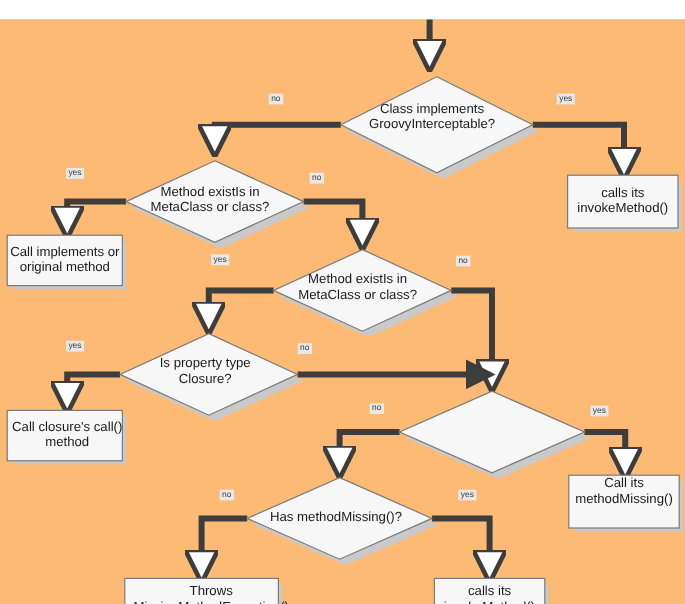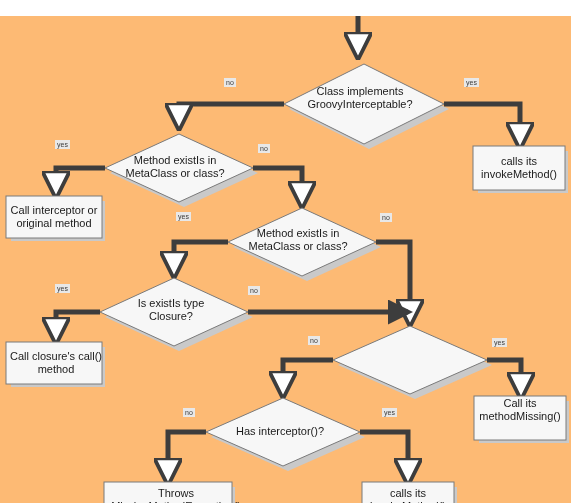--- a/index.html
+++ b/index.html
@@ -124,37 +124,37 @@
 
   <div class="node-label" style="left:284px; top:42px; width:152px; height:80px;">Class implements
 GroovyInterceptable?</div>
 
   <div class="node-label" style="left:473px; top:130px; width:92px; height:44px;">calls its
 invokeMethod()</div>
 
   <div class="node-label" style="left:100px; top:112px; width:150px; height:78px;">Method existIs in
 MetaClass or class?</div>
 
-  <div class="node-label" style="left:6px; top:180px; width:96px; height:42px;">Call interceptor or
+  <div class="node-label" style="left:6px; top:180px; width:96px; height:42px;">Call implements or
 original method</div>
 
   <div class="node-label" style="left:222px; top:186px; width:152px; height:76px;">Method existIs in
 MetaClass or class?</div>
 
-  <div class="node-label" style="left:96px; top:256px; width:150px; height:76px;">Is existIs type
+  <div class="node-label" style="left:96px; top:256px; width:150px; height:76px;">Is property type
 Closure?</div>
 
   <div class="node-label" style="left:6px; top:326px; width:100px; height:42px;">Call closure's call()
 method</div>
 
 
   <div class="node-label" style="left:474px; top:380px; width:92px; height:28px;">Call its
 methodMissing()</div>
 
-  <div class="node-label" style="left:204px; top:378px; width:152px; height:74px;">Has interceptor()?</div>
+  <div class="node-label" style="left:204px; top:378px; width:152px; height:74px;">Has methodMissing()?</div>
 
   <div class="node-label" style="left:104px; top:466px; width:144px; height:36px; font-size:11px;">Throws
 MissingMethodException()</div>
 
   <div class="node-label" style="left:362px; top:466px; width:92px; height:36px;">calls its
 invokeMethod()</div>
 
   <div class="edge-label" style="left:224px; top:62px;">no</div>
   <div class="edge-label" style="left:464px; top:62px;">yes</div>
   <div class="edge-label" style="left:55px; top:124px;">yes</div>

